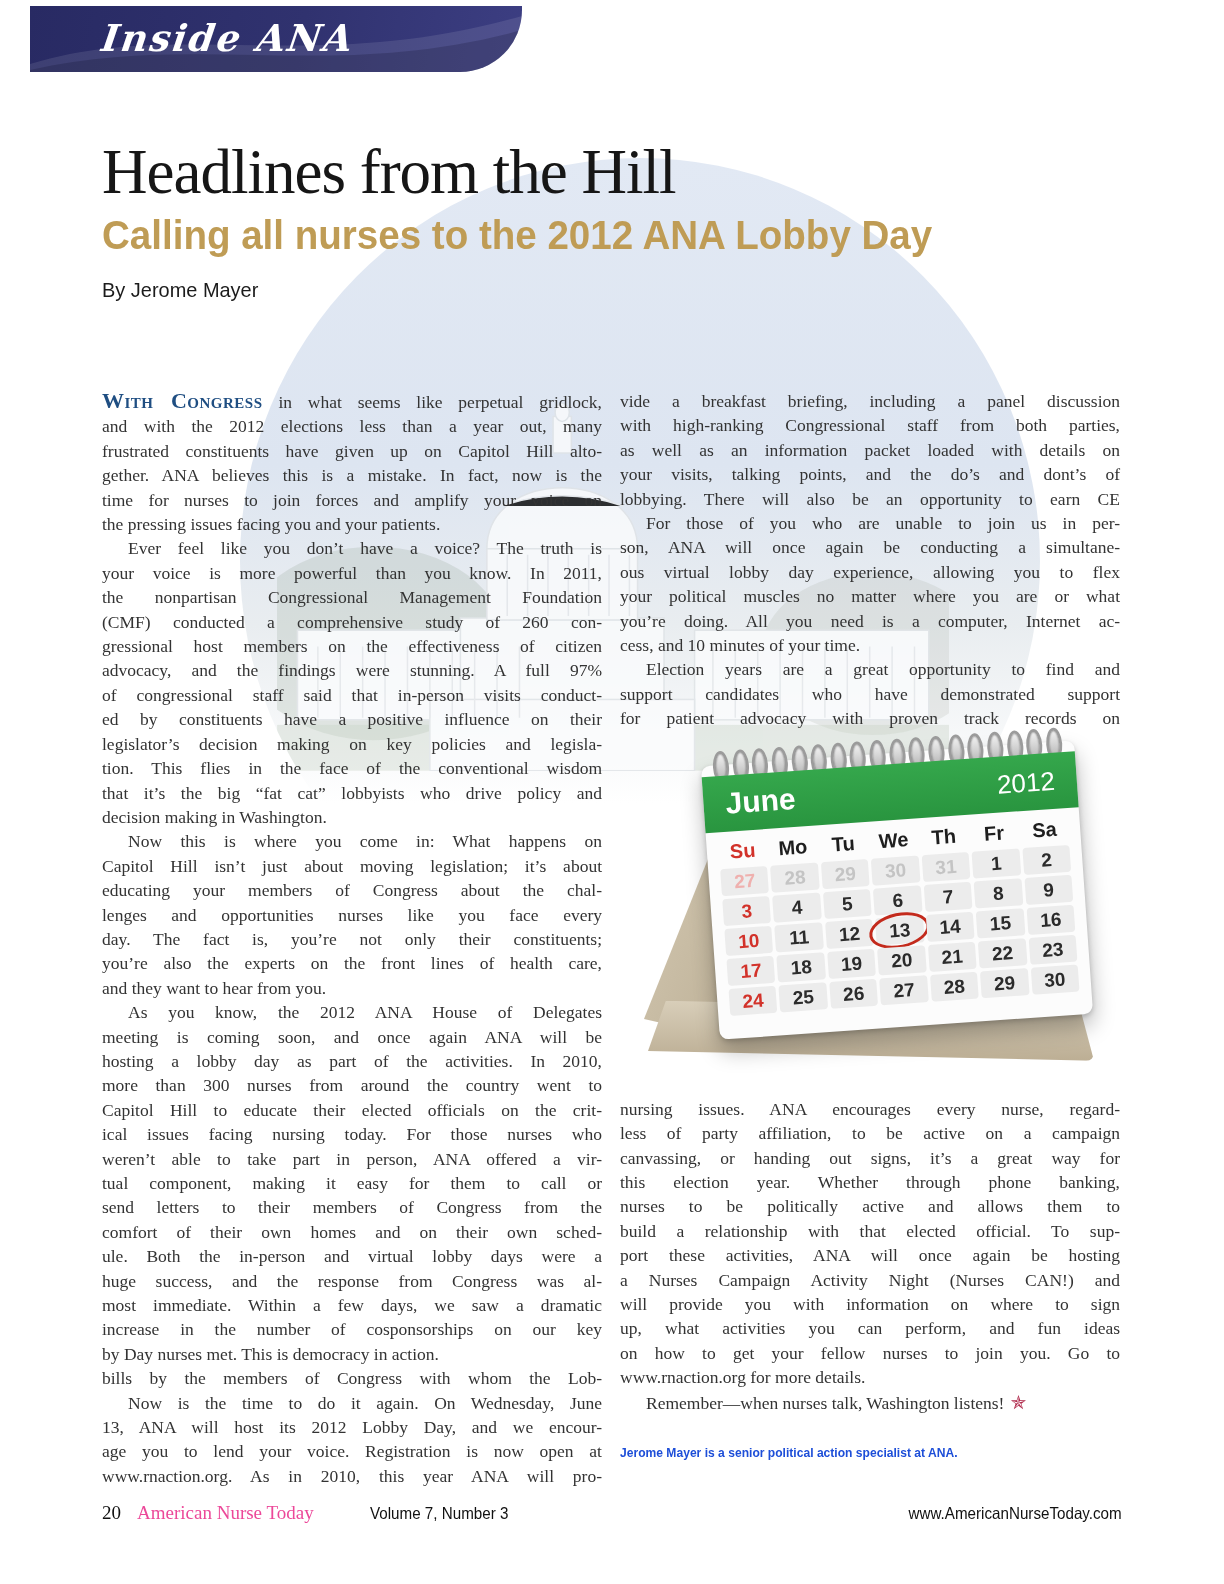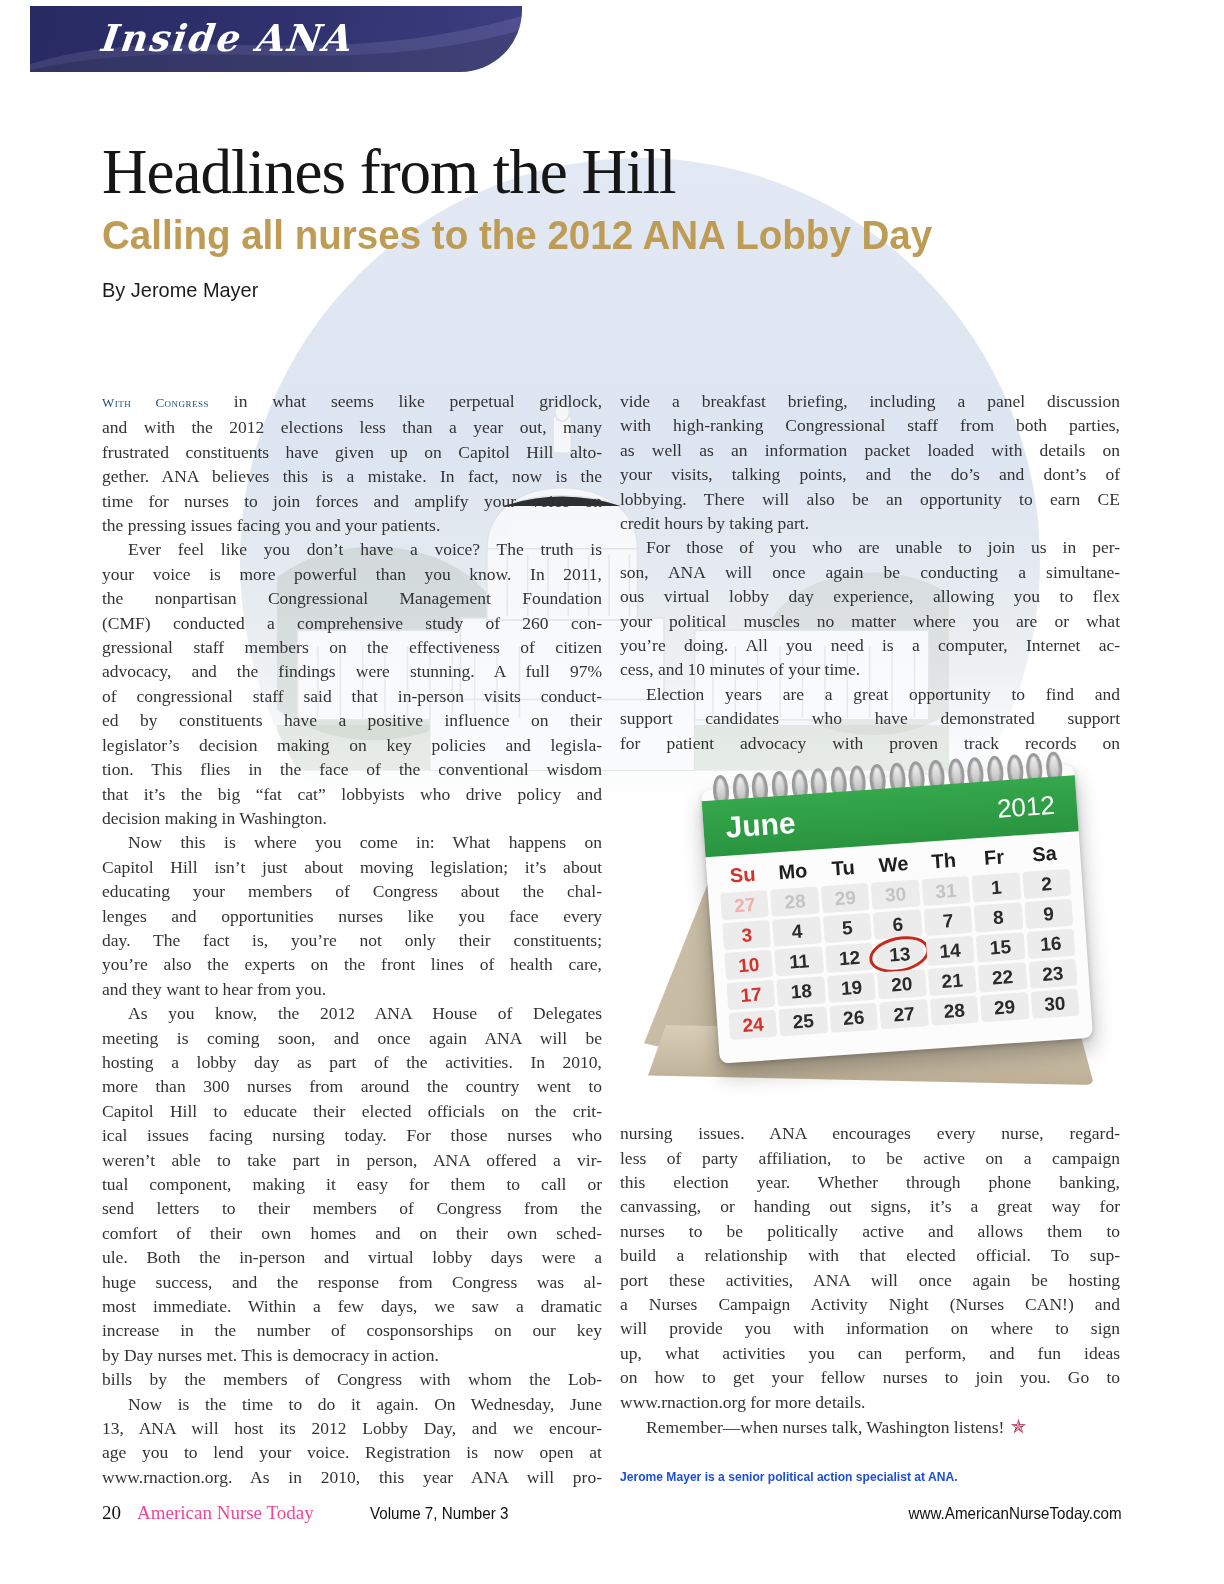--- a/index.html
+++ b/index.html
@@ -33,21 +33,21 @@
           font-size:21px;color:#1b1b1b;text-align:center;}
   .byline .cond{display:inline-block;transform:scaleX(.95);transform-origin:left;}
 
   
   .col{position:absolute;top:389px;width:500px;font-size:17.5px;line-height:24.4px;color:#333;}
   #col-left{left:102px;}
   #col-right{left:620px;}
   .line{text-align:justify;text-align-last:justify;}
   .line.end{text-align-last:auto;}
   .line.indent{text-indent:26px;}
-  .lead-in{font-variant:small-caps;font-weight:normal;color:#1f4e82;font-size:13px;
+  .lead-in{font-variant:small-caps;font-weight:bold;color:#1f4e82;font-size:22px;
            letter-spacing:.5px;}
   .end-star{font-family:"DejaVu Sans",sans-serif;color:#b02a4c;font-size:19px;}
   .bio{margin-top:26px;font-family:"Liberation Sans",sans-serif;font-weight:bold;
        font-size:13px;color:#1d4ed8;}
   .bio .cond{display:inline-block;transform:scaleX(.93);transform-origin:left;}
 
   
   .cal-wrap{position:relative;height:352px;margin:4px 0 10px 0;}
   .cal-stand-side{position:absolute;left:24px;top:34px;width:122px;height:278px;
        background:linear-gradient(115deg,#d7ccb6,#b9ac92);
@@ -137,21 +137,21 @@
         <div class="line"><span class="lead-in">With Congress</span> in what seems like perpetual gridlock,</div>
         <div class="line">and with the 2012 elections less than a year out, many</div>
         <div class="line">frustrated constituents have given up on Capitol Hill alto-</div>
         <div class="line">gether. ANA believes this is a mistake. In fact, now is the</div>
         <div class="line">time for nurses to join forces and amplify your voice on</div>
         <div class="line end">the pressing issues facing you and your patients.</div>
         <div class="line indent">Ever feel like you don’t have a voice? The truth is</div>
         <div class="line">your voice is more powerful than you know. In 2011,</div>
         <div class="line">the nonpartisan Congressional Management Foundation</div>
         <div class="line">(CMF) conducted a comprehensive study of 260 con-</div>
-        <div class="line">gressional staff members on the effectiveness of citizen</div>
+        <div class="line">gressional host members on the effectiveness of citizen</div>
         <div class="line">advocacy, and the findings were stunning. A full 97%</div>
         <div class="line">of congressional staff said that in-person visits conduct-</div>
         <div class="line">ed by constituents have a positive influence on their</div>
         <div class="line">legislator’s decision making on key policies and legisla-</div>
         <div class="line">tion. This flies in the face of the conventional wisdom</div>
         <div class="line">that it’s the big “fat cat” lobbyists who drive policy and</div>
         <div class="line end">decision making in Washington.</div>
         <div class="line indent">Now this is where you come in: What happens on</div>
         <div class="line">Capitol Hill isn’t just about moving legislation; it’s about</div>
         <div class="line">educating your members of Congress about the chal-</div>
@@ -181,21 +181,20 @@
         <div class="line">www.rnaction.org. As in 2010, this year ANA will pro-</div>
       </div>
 
     <div class="col" id="col-right">
       <div id="col-right-top">
           <div class="line">vide a breakfast briefing, including a panel discussion</div>
           <div class="line">with high-ranking Congressional staff from both parties,</div>
           <div class="line">as well as an information packet loaded with details on</div>
           <div class="line">your visits, talking points, and the do’s and dont’s of</div>
           <div class="line">lobbying. There will also be an opportunity to earn CE</div>
-          <div class="line end">credit hours by taking part.</div>
           <div class="line indent">For those of you who are unable to join us in per-</div>
           <div class="line">son, ANA will once again be conducting a simultane-</div>
           <div class="line">ous virtual lobby day experience, allowing you to flex</div>
           <div class="line">your political muscles no matter where you are or what</div>
           <div class="line">you’re doing. All you need is a computer, Internet ac-</div>
           <div class="line end">cess, and 10 minutes of your time.</div>
           <div class="line indent">Election years are a great opportunity to find and</div>
           <div class="line">support candidates who have demonstrated support</div>
           <div class="line">for patient advocacy with proven track records on</div>
         </div>
@@ -271,22 +270,22 @@
               <div class="cal-cell">28</div>
               <div class="cal-cell">29</div>
               <div class="cal-cell">30</div>
             </div>
         </div>
       </div>
 
       <div id="col-right-bottom">
           <div class="line">nursing issues. ANA encourages every nurse, regard-</div>
           <div class="line">less of party affiliation, to be active on a campaign</div>
+          <div class="line">canvassing, or handing out signs, it’s a great way for</div>
           <div class="line">this election year. Whether through phone banking,</div>
-          <div class="line">canvassing, or handing out signs, it’s a great way for</div>
           <div class="line">nurses to be politically active and allows them to</div>
           <div class="line">build a relationship with that elected official. To sup-</div>
           <div class="line">port these activities, ANA will once again be hosting</div>
           <div class="line">a Nurses Campaign Activity Night (Nurses CAN!) and</div>
           <div class="line">will provide you with information on where to sign</div>
           <div class="line">up, what activities you can perform, and fun ideas</div>
           <div class="line">on how to get your fellow nurses to join you. Go to</div>
           <div class="line end">www.rnaction.org for more details.</div>
           <div class="line indent end">Remember—when nurses talk, Washington listens!<span class="end-star"> ✯</span></div>
         </div>

